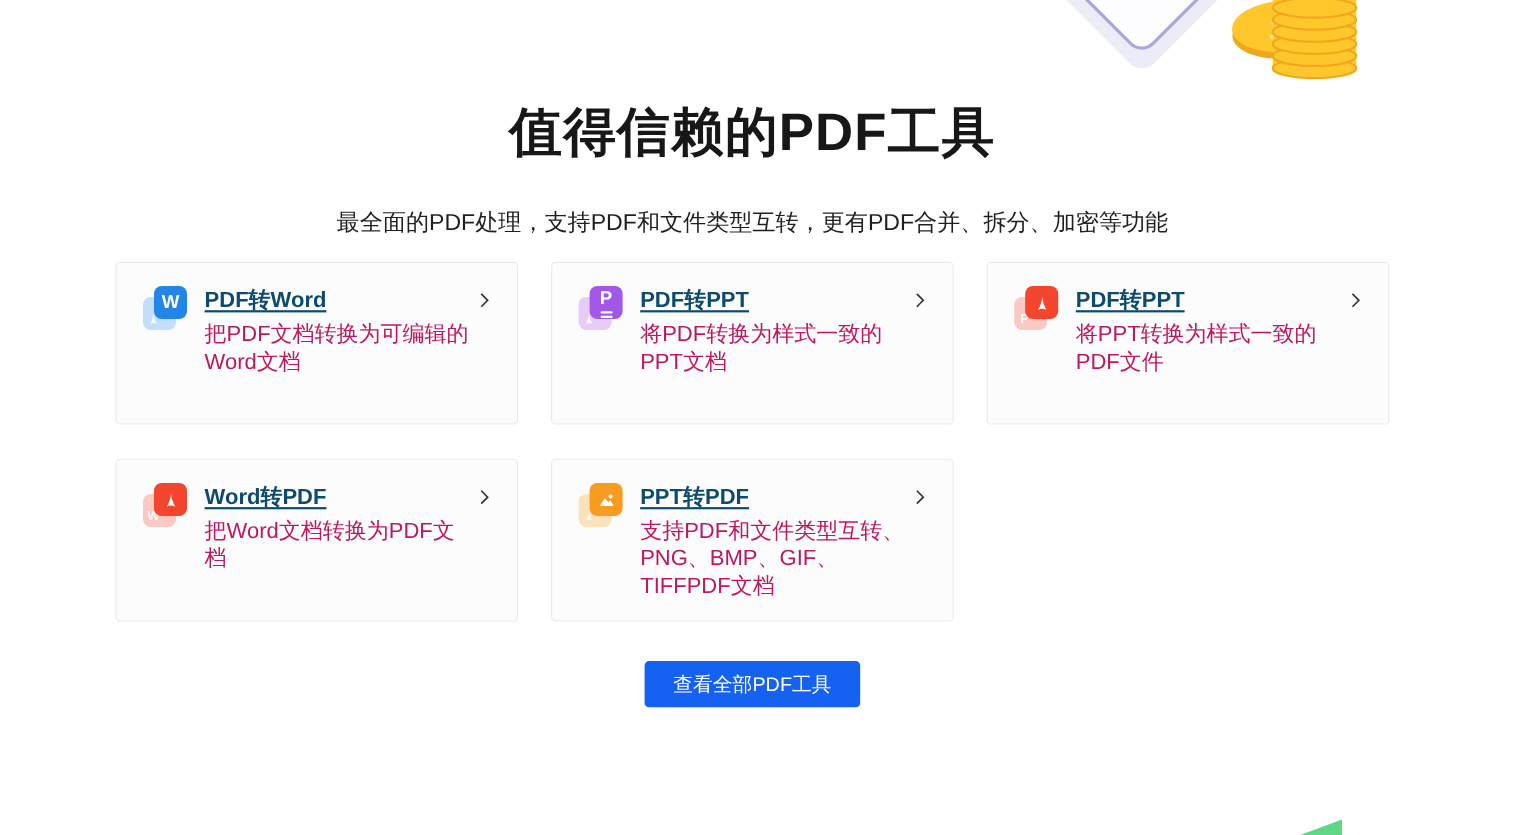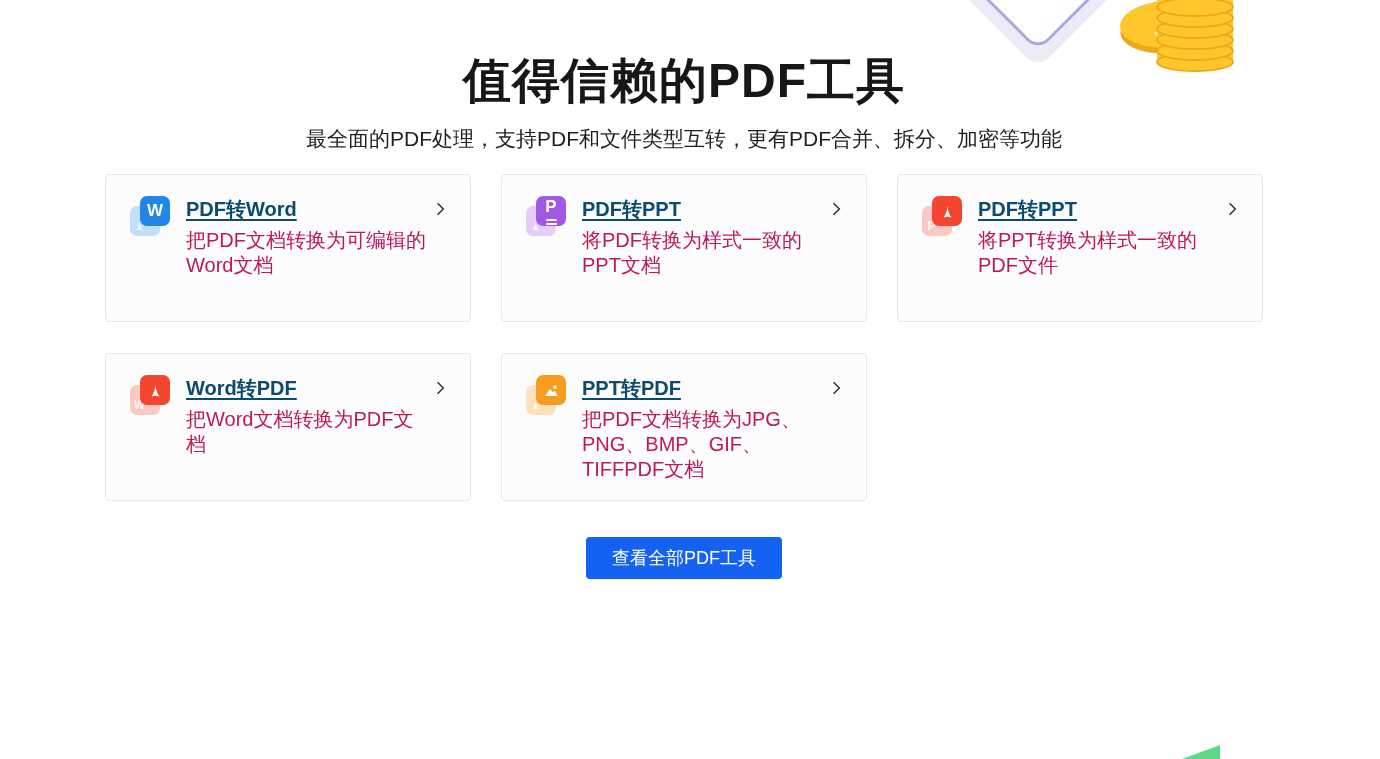--- a/index.html
+++ b/index.html
@@ -23,32 +23,32 @@
     border-radius: 16px;
     transform: rotate(45deg);
     box-shadow: 12px 12px 0 #ECECF7;
   }
   .coins-svg { position: absolute; top: 0; right: 140px; width: 130px; height: 66px; overflow: visible; }
 
   
   .green-accent-svg { position: absolute; left: 1182px; top: 745px; width: 38px; height: 14px; }
 
   
-  .main { width: 1158px; margin-left: 105px; padding-top: 48px; position: relative; }
+  .main { width: 1158px; margin-left: 105px; padding-top: 88px; position: relative; }
   .hero-title {
     margin: 0;
     text-align: center;
     font-size: 48px;
     line-height: 65px;
     font-weight: 900;
     color: #171717;
     letter-spacing: 1px;
   }
   .hero-subtitle {
-    margin: 8px auto 0;
+    margin: 32px auto 0;
     max-width: 790px;
     text-align: center;
     font-size: 21px;
     line-height: 35px;
     color: #1f1f1f;
   }
 
   
   .cards-grid {
     margin-top: 18px;
@@ -252,21 +252,21 @@
           </span>
         </span>
         <span class="icon-front" style="background: rgb(248, 156, 32);">
           <svg viewBox="0 0 24 24" width="19" height="19">
               <circle cx="16.5" cy="8" r="2.2" fill="#fff"></circle>
               <polygon points="4,19 10,10 14,14.5 16,12 20,19" fill="#fff"></polygon>
             </svg>
         </span>
       </div>
       <a class="tool-title">PPT转PDF</a>
-      <p class="tool-desc">把PDF文档转换为JPG、PNG、BMP、GIF、TIFFPDF文档</p>
+      <p class="tool-desc">支持PDF和文件类型互转、PNG、BMP、GIF、TIFFPDF文档</p>
       <span class="chevron">
         <svg viewBox="0 0 24 24" width="20" height="20" fill="none" stroke="#333" stroke-width="1.8">
             <polyline points="9 5 16 12 9 19"></polyline>
           </svg>
       </span>
     </div>
 
   </div>
 
   <div class="cta-row">

